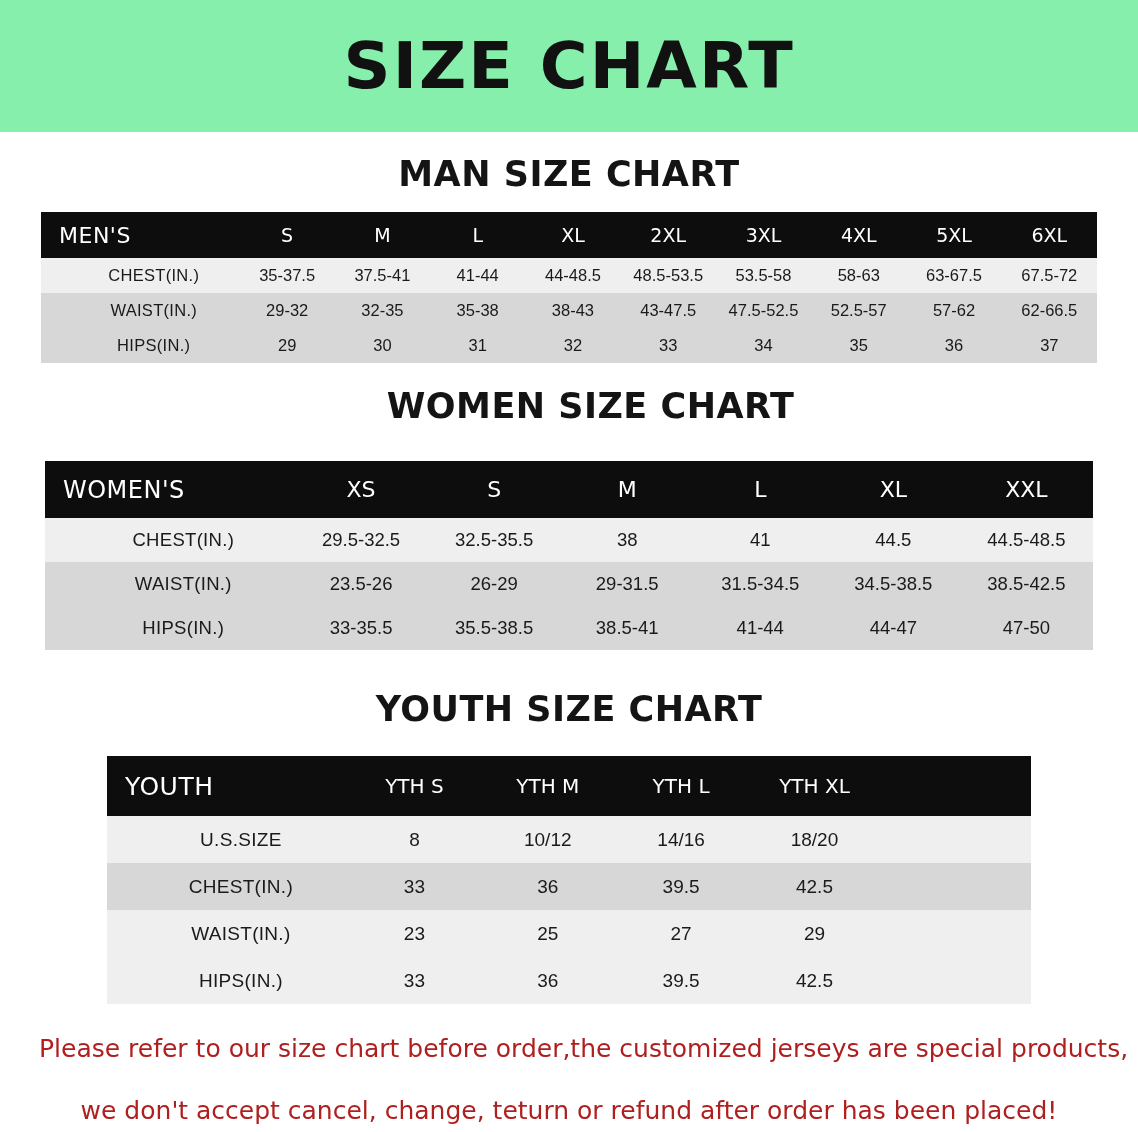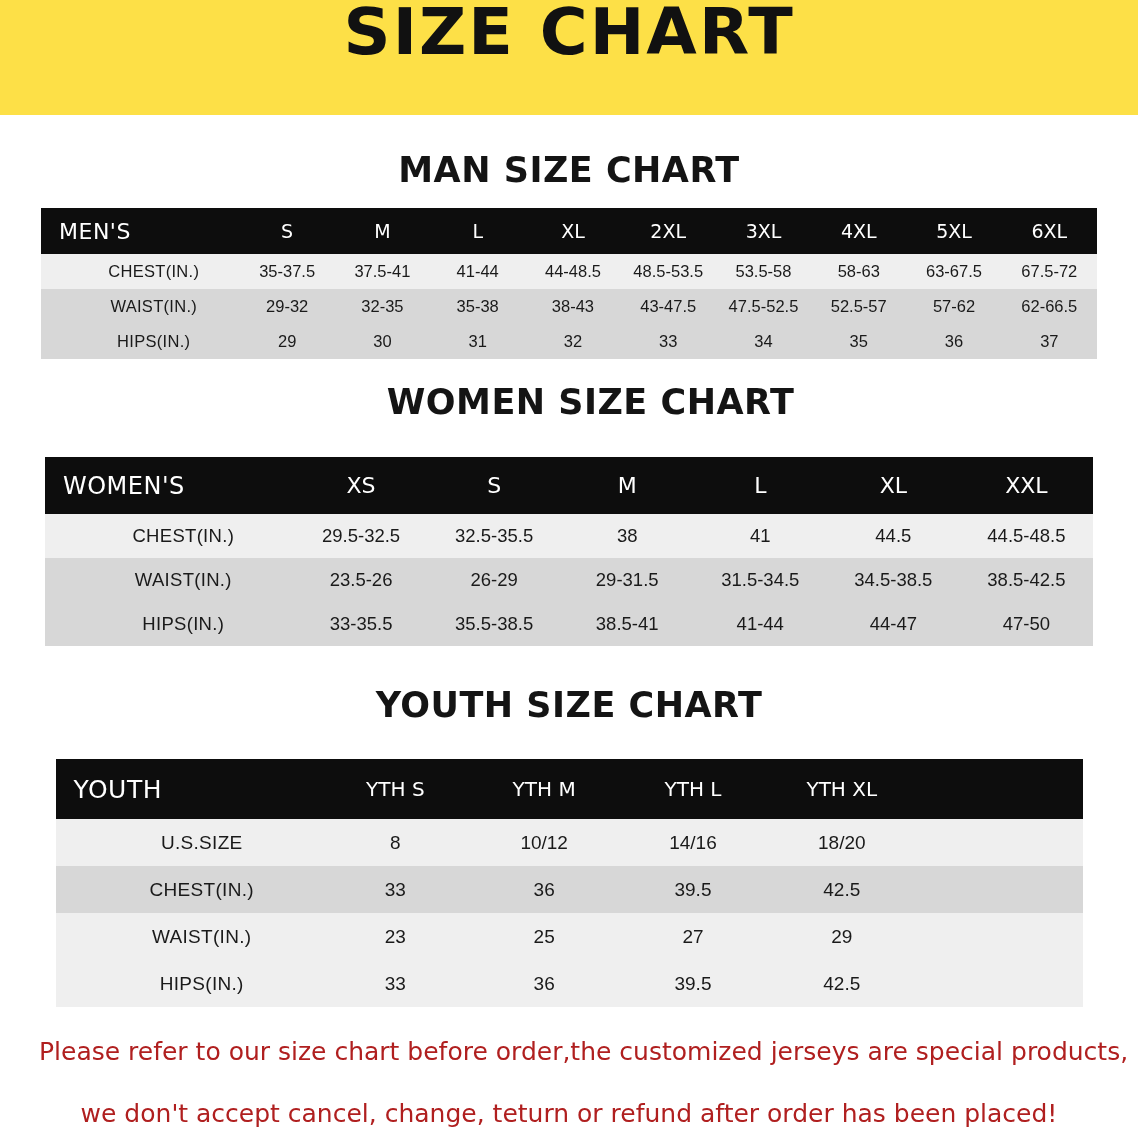--- a/index.html
+++ b/index.html
@@ -17,23 +17,24 @@
   .page {
     width: 1138px;
     height: 1132px;
     position: relative;
     background: #ffffff;
   }
 
   
   .banner {
     width: 100%;
-    height: 115px;
-    background: #fde047;
+    height: 132px;
+    background: #86efac;
     display: flex;
+    align-items: center;
     justify-content: center;
   }
   .banner-title {
     font-family: "DejaVu Sans", sans-serif;
     font-weight: bold;
     font-size: 64px;
     letter-spacing: 2px;
     color: #111111;
     line-height: 1;
     transform: scaleX(1.02);
@@ -41,21 +42,21 @@
 
   
   .section-title {
     text-align: center;
     font-family: "DejaVu Sans", sans-serif;
     font-weight: bold;
     font-size: 35px;
     color: #141414;
     letter-spacing: 0.5px;
   }
-  .t-man    { margin-top: 35px; }
+  .t-man    { margin-top: 22px; }
   .t-women  { margin-top: 23px; padding-left: 43px; }
   .t-youth  { margin-top: 39px; }
 
   
   .table-wrap {
     margin: 0 auto;
     box-sizing: border-box;
   }
   table.size-table {
     border-collapse: collapse;
@@ -94,21 +95,21 @@
   #men-table tbody td.rowlabel { font-size: 16.5px; }
 
   
   #women-wrap { width: 1048px; margin-top: 35px; }
   #women-table thead th { height: 55px; font-size: 22px; }
   #women-table thead th.rowlabel { font-size: 24px; padding-left: 18px; }
   #women-table tbody td { height: 42px; font-size: 18.5px; }
   #women-table tbody td.rowlabel { font-size: 18.5px; }
 
   
-  #youth-wrap { width: 1027px; margin-top: 34px; }
+  #youth-wrap { width: 924px; margin-top: 27px; }
   #youth-table thead th { height: 58px; font-size: 20px; }
   #youth-table thead th.rowlabel { font-size: 25px; padding-left: 18px; }
   #youth-table tbody td { height: 45px; font-size: 19px; text-align: center; }
   #youth-table tbody td.rowlabel { font-size: 19px; }
 
   
   .note {
     margin: 26px auto 0 auto;
     width: 1060px;
     text-align: center;

